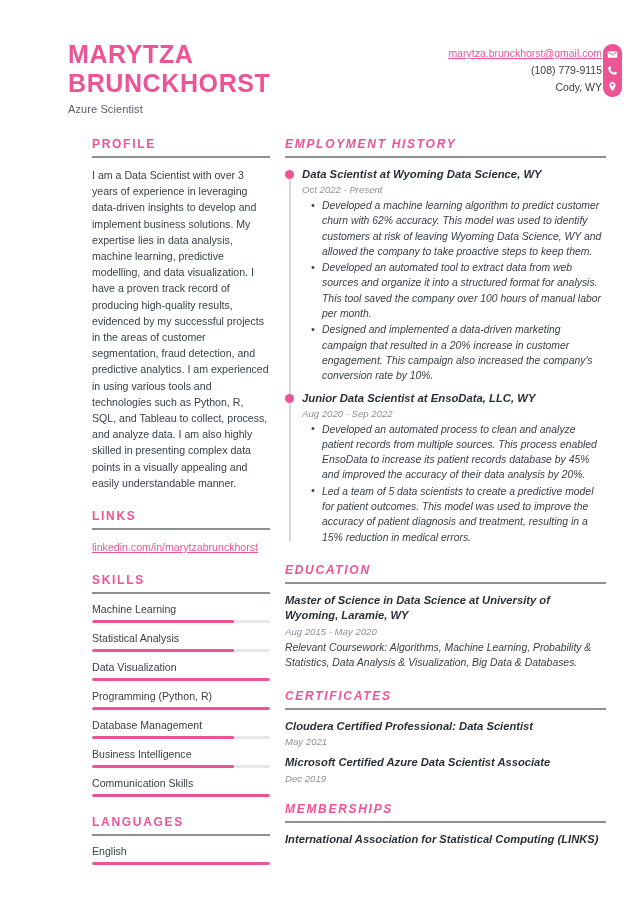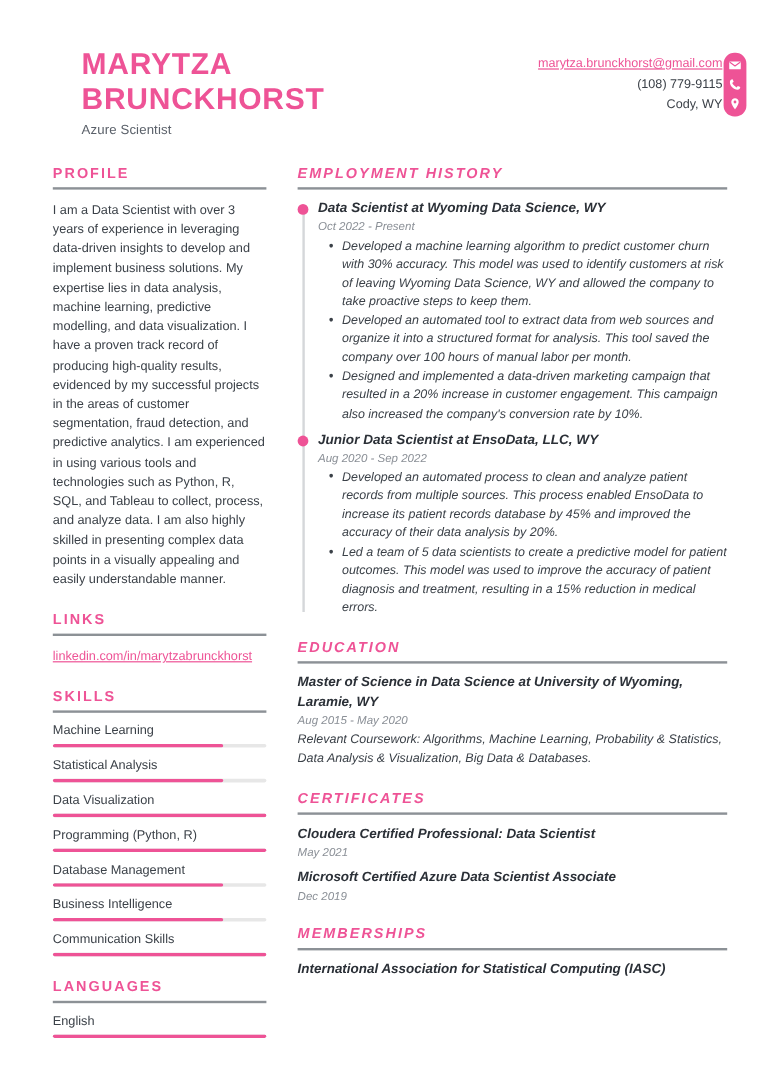--- a/index.html
+++ b/index.html
@@ -70,21 +70,22 @@
     padding: 5px 0 5px 0;
     gap: 5px;
   }
   .icon-strip svg { display: block; }
 
   
   .columns {
     display: flex;
     padding: 22px 34px 0 44px;
     box-sizing: border-box;
-    gap: 26px;
+    gap: 15px;
+    margin-left: 48px;
   }
   .col-left { width: 178px; flex: 0 0 178px; }
   .col-right { flex: 1 1 auto; min-width: 0; font-style: italic; }
 
   
   .sec { margin-bottom: 18px; }
   .sec-title {
     font-size: 12px;
     font-weight: bold;
     letter-spacing: 1.7px;
@@ -329,21 +330,21 @@
 
     <div class="sec">
       <div class="sec-title">EMPLOYMENT HISTORY</div>
       <div class="sec-rule"></div>
       <div class="timeline" id="jobs-list">
           <div class="job">
             <span class="job-dot"></span>
             <div class="job-heading">Data Scientist at Wyoming Data Science, WY</div>
             <div class="job-date">Oct 2022 - Present</div>
             <ul class="job-points">
-              <li>Developed a machine learning algorithm to predict customer churn with 30% accuracy. This model was used to identify customers at risk of leaving Wyoming Data Science, WY and allowed the company to take proactive steps to keep them.</li>
+              <li>Developed a machine learning algorithm to predict customer churn with 62% accuracy. This model was used to identify customers at risk of leaving Wyoming Data Science, WY and allowed the company to take proactive steps to keep them.</li>
               <li>Developed an automated tool to extract data from web sources and organize it into a structured format for analysis. This tool saved the company over 100 hours of manual labor per month.</li>
               <li>Designed and implemented a data-driven marketing campaign that resulted in a 20% increase in customer engagement. This campaign also increased the company's conversion rate by 10%.</li>
             </ul>
           </div>
           <div class="job">
             <span class="job-dot"></span>
             <div class="job-heading">Junior Data Scientist at EnsoData, LLC, WY</div>
             <div class="job-date">Aug 2020 - Sep 2022</div>
             <ul class="job-points">
               <li>Developed an automated process to clean and analyze patient records from multiple sources. This process enabled EnsoData to increase its patient records database by 45% and improved the accuracy of their data analysis by 20%.</li>
@@ -378,19 +379,19 @@
             <div class="entry-date">Dec 2019</div>
           </div>
         </div>
     </div>
 
     <div class="sec">
       <div class="sec-title">MEMBERSHIPS</div>
       <div class="sec-rule"></div>
       <div id="memberships-list">
           <div class="entry">
-            <div class="entry-title">International Association for Statistical Computing (IASC)</div>
+            <div class="entry-title">International Association for Statistical Computing (LINKS)</div>
           </div>
         </div>
     </div>
 
   </div>
 </div>
 
 </body></html>

